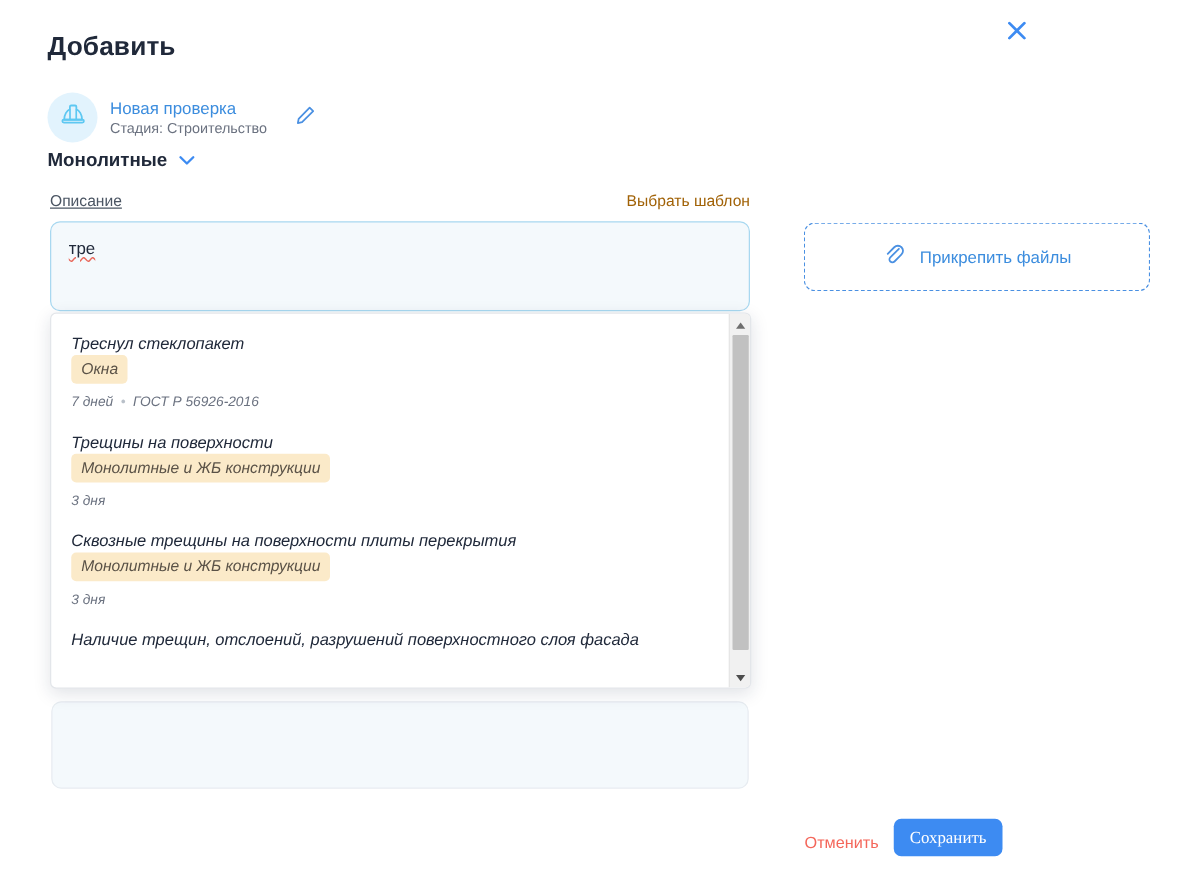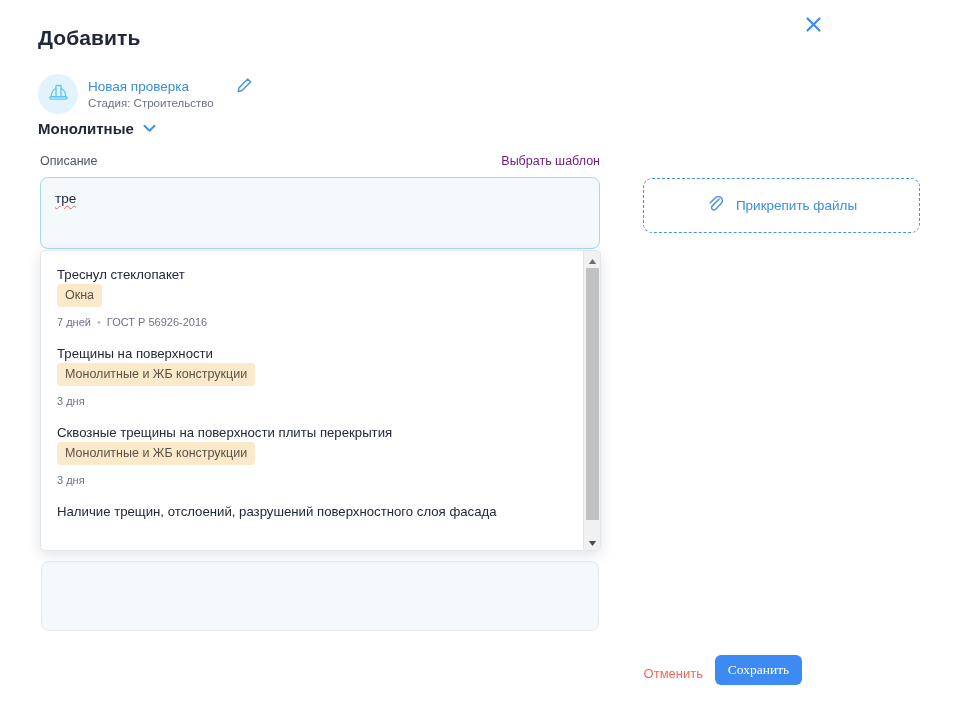--- a/index.html
+++ b/index.html
@@ -35,20 +35,21 @@
     cursor: pointer;
     background: none; border: none; padding: 0;
   }
   .close-btn svg { display: block; }
 
   
   .project-row {
     position: absolute;
     left: 38px; top: 74px;
     display: flex;
+    align-items: center;
   }
   .project-avatar {
     width: 40px; height: 40px;
     border-radius: 50%;
     background: #e2f3fd;
     display: flex; align-items: center; justify-content: center;
     flex: 0 0 auto;
   }
   .project-meta {
     margin-left: 10px;
@@ -98,24 +99,25 @@
     position: absolute;
     left: 40px; top: 154px;
     width: 560px;
     display: flex;
     justify-content: space-between;
     align-items: baseline;
   }
   .desc-label {
     font-size: 12.5px;
     color: #4b5563;
+    text-decoration: underline;
   }
   .template-link {
     font-size: 12.5px;
-    color: #701a75;
+    color: #a16207;
     cursor: pointer;
   }
 
   
   .desc-box {
     position: absolute;
     left: 40px; top: 177px;
     width: 560px; height: 72px;
     border: 1px solid #a8d8f0;
     border-radius: 8px;
@@ -163,20 +165,21 @@
     position: absolute;
     left: 40px; top: 250px;
     width: 561px; height: 301px;
     background: #ffffff;
     border: 1px solid #e3e6ea;
     border-radius: 5px;
     box-shadow: 0 4px 14px rgba(25,40,70,.13);
     z-index: 5;
     overflow: hidden;
     display: flex;
+    font-style: italic;
   }
   .suggest-list {
     flex: 1 1 auto;
     padding: 10px 0 0 0;
     overflow: hidden;
   }
   .suggest-item {
     padding: 4px 16px 10px 16px;
     cursor: pointer;
   }

